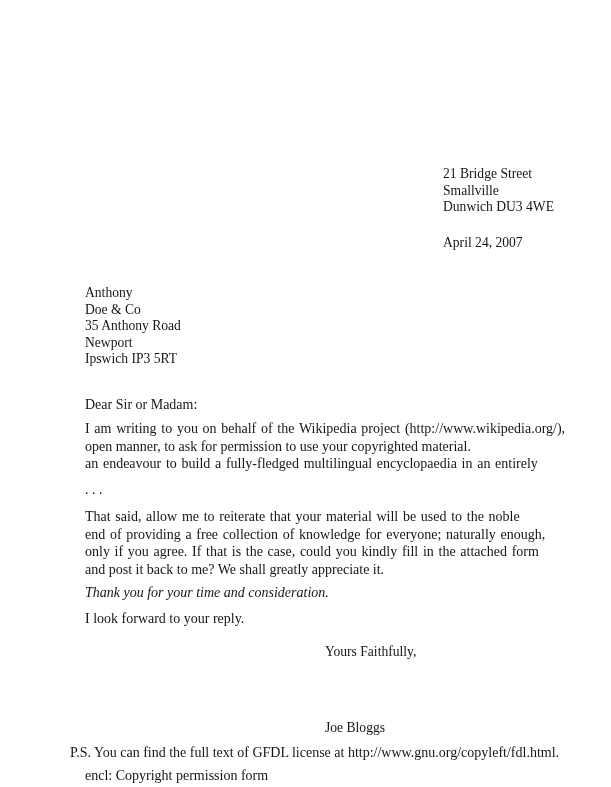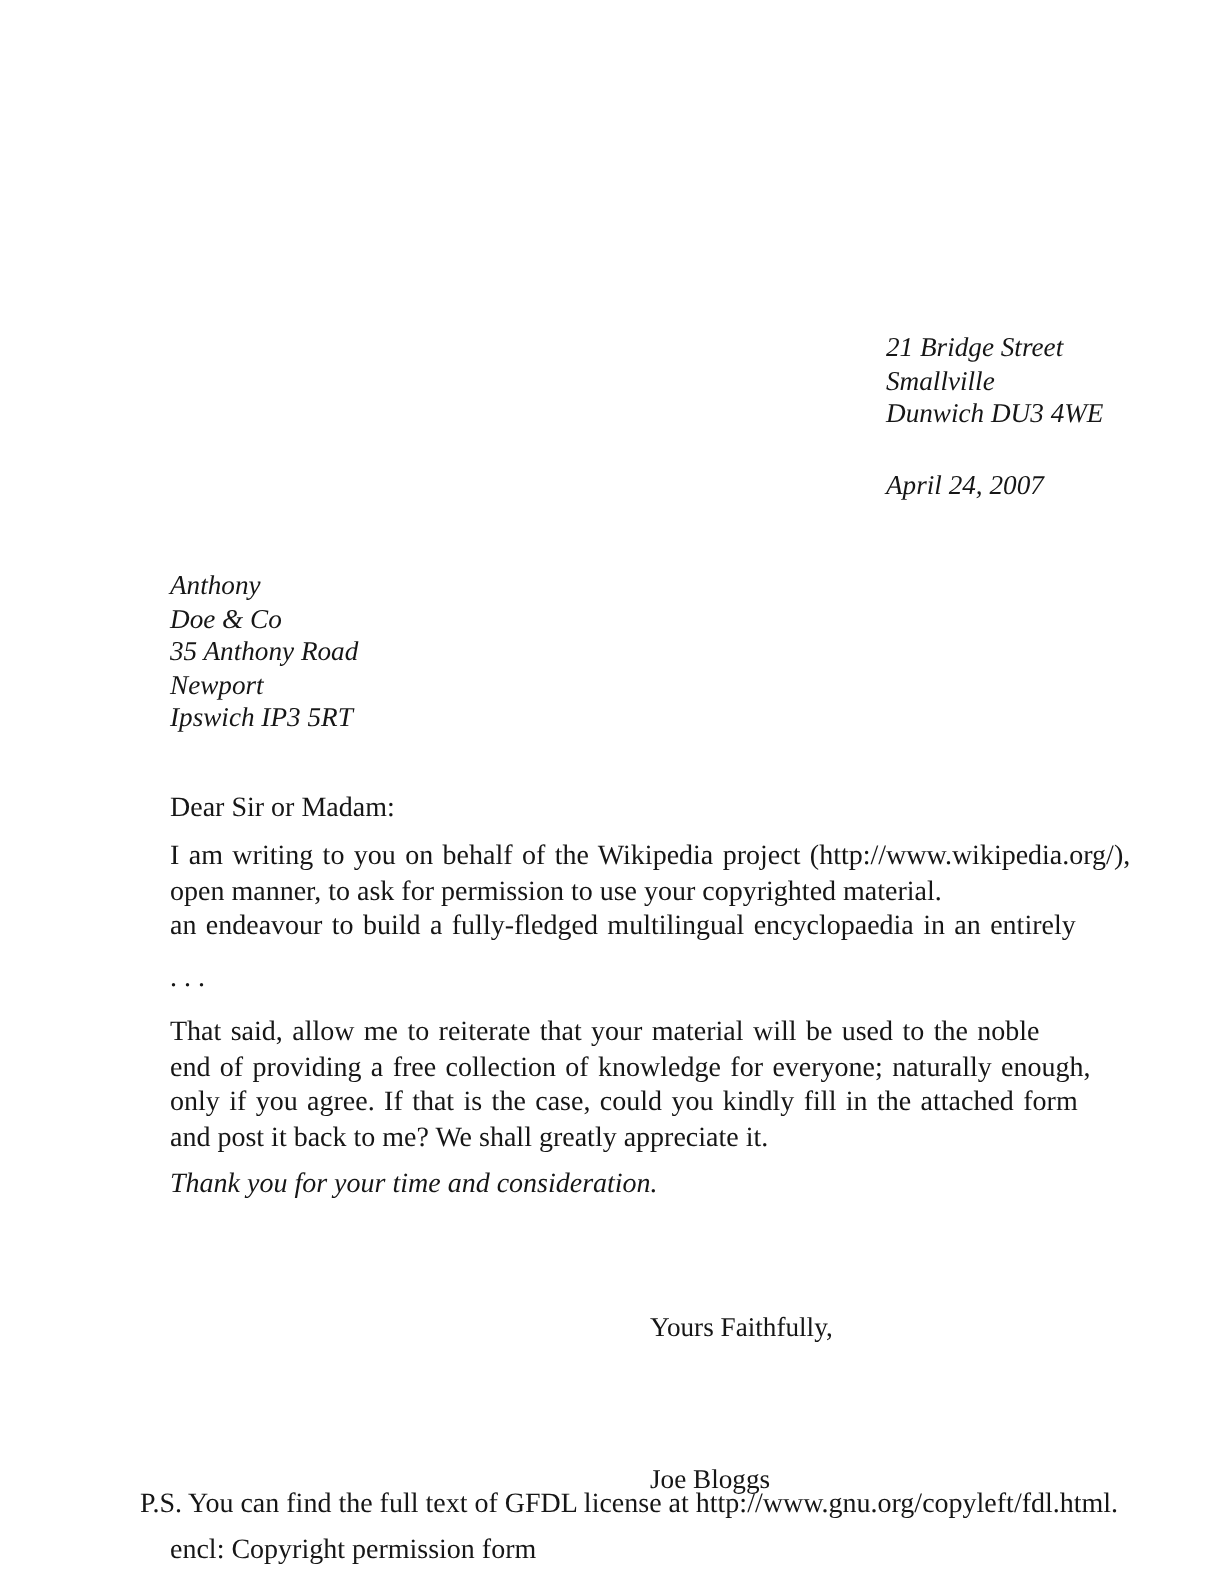--- a/index.html
+++ b/index.html
@@ -15,36 +15,34 @@
     overflow: hidden;
     font-family: "Liberation Serif", "DejaVu Serif", serif;
     color: #161616;
   }
   .block {
     position: absolute;
   }
   .addr {
     font-size: 13.6px;
     line-height: 16.5px;
-    font-style: italic;
   }
   .body-text {
     font-size: 14px;
     line-height: 17.5px;
   }
   .line {
     white-space: nowrap;
   }
   
   .jline {
     word-spacing: 1.2px;
   }
   .sig {
     font-size: 13.6px;
-    margin-top: 12px;
   }
 </style>
 </head>
 <body>
 
 <div id="page">
 
   <div class="block addr" style="left:443px; top:166px;">
     <div class="line">21 Bridge Street</div>
     <div class="line">Smallville</div>
@@ -73,20 +71,21 @@
 
   <div class="block body-text" style="left:85px; top:508px; width:500px;">
     <div class="line jline">That said, allow me to reiterate that your material will be used to the noble</div>
     <div class="line jline">end of providing a free collection of knowledge for everyone; naturally enough,</div>
     <div class="line jline">only if you agree. If that is the case, could you kindly fill in the attached form</div>
     <div class="line">and post it back to me? We shall greatly appreciate it.</div>
   </div>
 
   <div class="block body-text" style="left:85px; top:584px;font-style:italic;">Thank you for your time and consideration.</div>
 
+  <div class="block body-text" style="left:85px; top:610px;">I look forward to your reply.</div>
 
   <div class="block sig" style="left:325px; top:644px;">Yours Faithfully,</div>
 
   <div class="block sig" style="left:325px; top:720px;">Joe Bloggs</div>
 
   <div class="block body-text line" style="left:70px; top:744px;">P.S. You can find the full text of GFDL license at http://www.gnu.org/copyleft/fdl.html.</div>
 
   <div class="block body-text line" style="left:85px; top:767px;">encl: Copyright permission form</div>
 
 </div>

